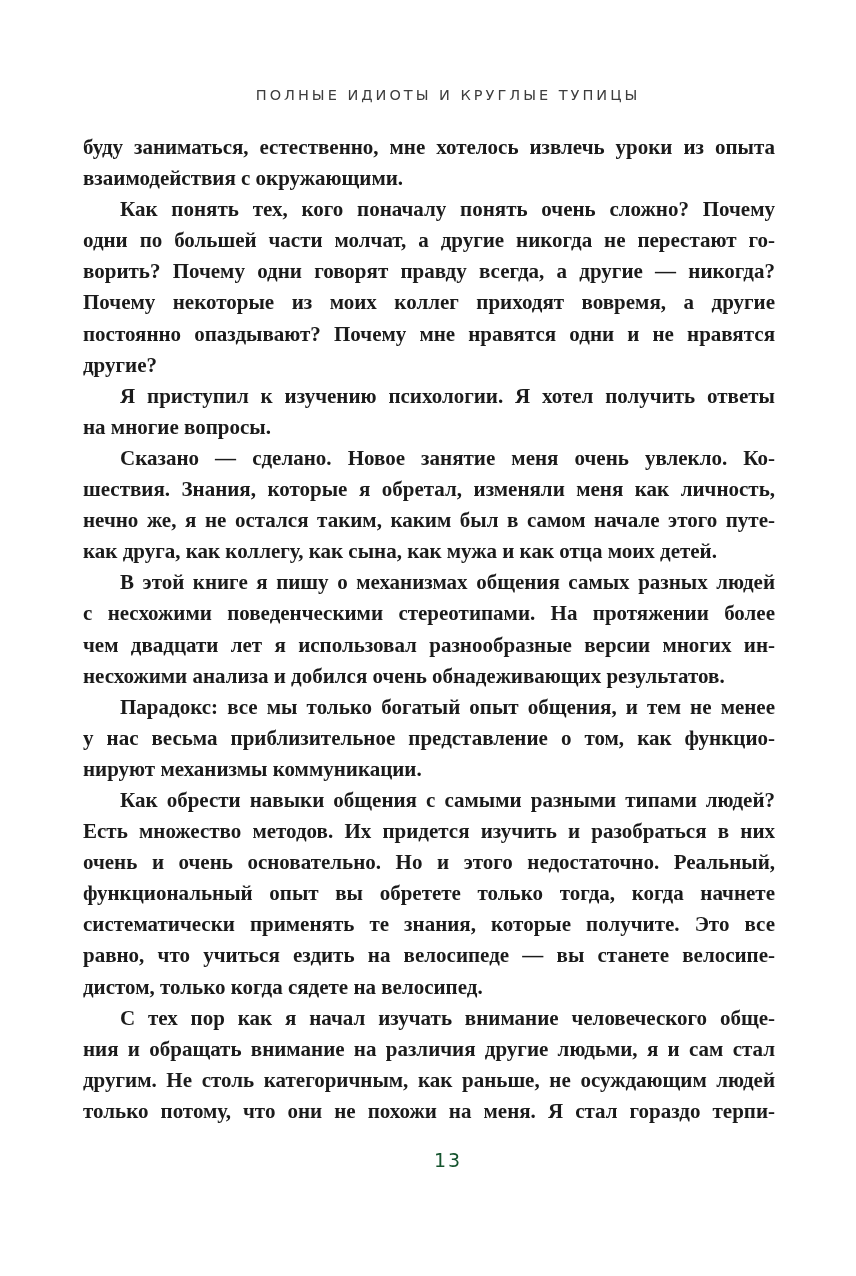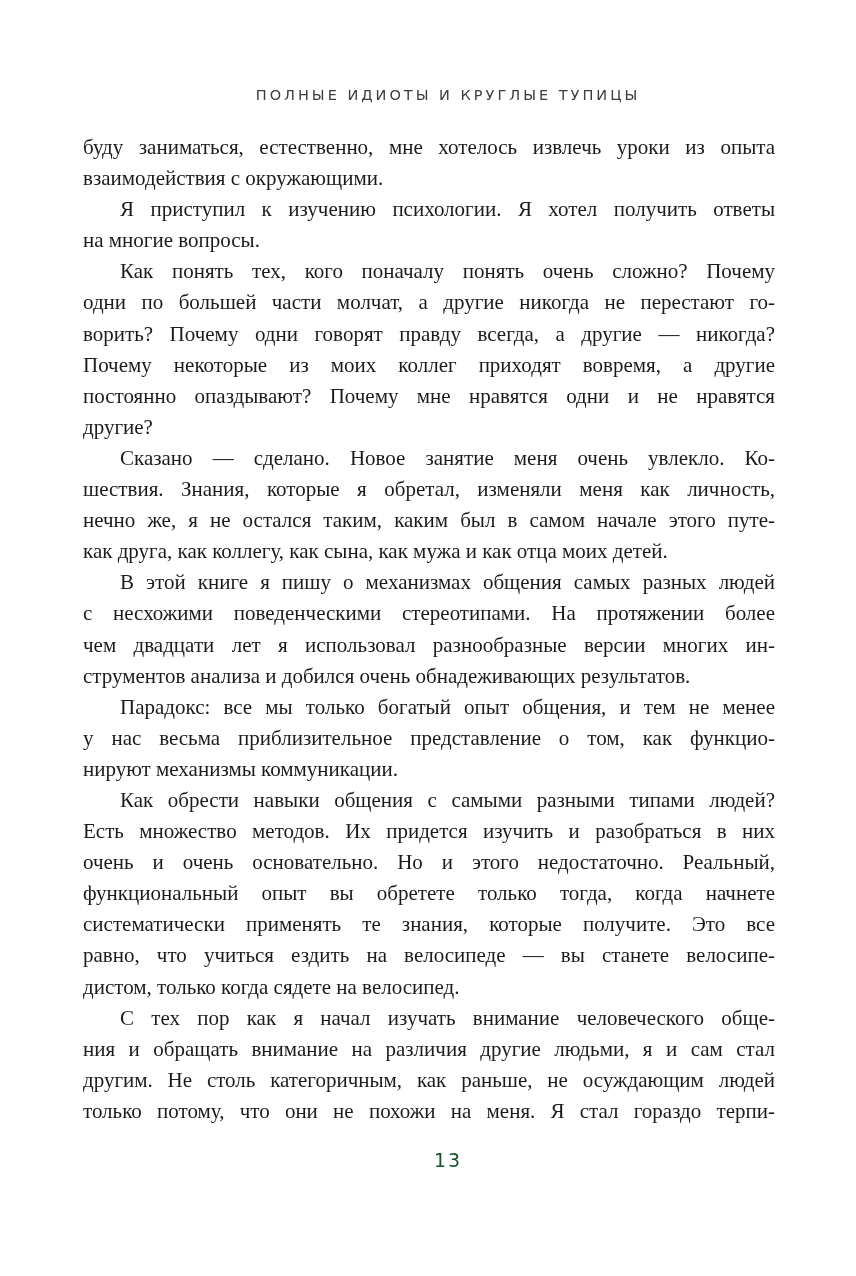--- a/index.html
+++ b/index.html
@@ -40,20 +40,21 @@
   }
   .paragraph {
     margin: 0;
     padding: 0;
   }
   .line {
     text-align: justify;
     text-align-last: justify;
     text-justify: inter-word;
     white-space: normal;
+    font-weight: bold;
   }
   .line.last {
     text-align-last: left;
   }
   .paragraph.indented .line.first {
     text-indent: 37px;
   }
   .page-number {
     position: absolute;
     top: 1149px;
@@ -72,42 +73,42 @@
 
 <div class="page">
   <div class="running-head">ПОЛНЫЕ ИДИОТЫ И КРУГЛЫЕ ТУПИЦЫ</div>
 
   <div class="body-text" id="body-text">
       <div class="paragraph">
         <div class="line first">буду заниматься, естественно, мне хотелось извлечь уроки из опыта</div>
         <div class="line last">взаимодействия с окружающими.</div>
       </div>
       <div class="paragraph indented">
-        <div class="line first">Я приступил к изучению психологии. Я хотел получить ответы</div>
-        <div class="line last">на многие вопросы.</div>
-      </div>
-      <div class="paragraph indented">
         <div class="line first">Как понять тех, кого поначалу понять очень сложно? Почему</div>
         <div class="line">одни по большей части молчат, а другие никогда не перестают го-</div>
         <div class="line">ворить? Почему одни говорят правду всегда, а другие — никогда?</div>
         <div class="line">Почему некоторые из моих коллег приходят вовремя, а другие</div>
         <div class="line">постоянно опаздывают? Почему мне нравятся одни и не нравятся</div>
         <div class="line last">другие?</div>
+      </div>
+      <div class="paragraph indented">
+        <div class="line first">Я приступил к изучению психологии. Я хотел получить ответы</div>
+        <div class="line last">на многие вопросы.</div>
       </div>
       <div class="paragraph indented">
         <div class="line first">Сказано — сделано. Новое занятие меня очень увлекло. Ко-</div>
         <div class="line">шествия. Знания, которые я обретал, изменяли меня как личность,</div>
         <div class="line">нечно же, я не остался таким, каким был в самом начале этого путе-</div>
         <div class="line last">как друга, как коллегу, как сына, как мужа и как отца моих детей.</div>
       </div>
       <div class="paragraph indented">
         <div class="line first">В этой книге я пишу о механизмах общения самых разных людей</div>
         <div class="line">с несхожими поведенческими стереотипами. На протяжении более</div>
         <div class="line">чем двадцати лет я использовал разнообразные версии многих ин-</div>
-        <div class="line last">струментов анализа и добился очень обнадеживающих результатов.</div>
+        <div class="line last">несхожими анализа и добился очень обнадеживающих результатов.</div>
       </div>
       <div class="paragraph indented">
         <div class="line first">Парадокс: все мы только богатый опыт общения, и тем не менее</div>
         <div class="line">у нас весьма приблизительное представление о том, как функцио-</div>
         <div class="line last">нируют механизмы коммуникации.</div>
       </div>
       <div class="paragraph indented">
         <div class="line first">Как обрести навыки общения с самыми разными типами людей?</div>
         <div class="line">Есть множество методов. Их придется изучить и разобраться в них</div>
         <div class="line">очень и очень основательно. Но и этого недостаточно. Реальный,</div>

